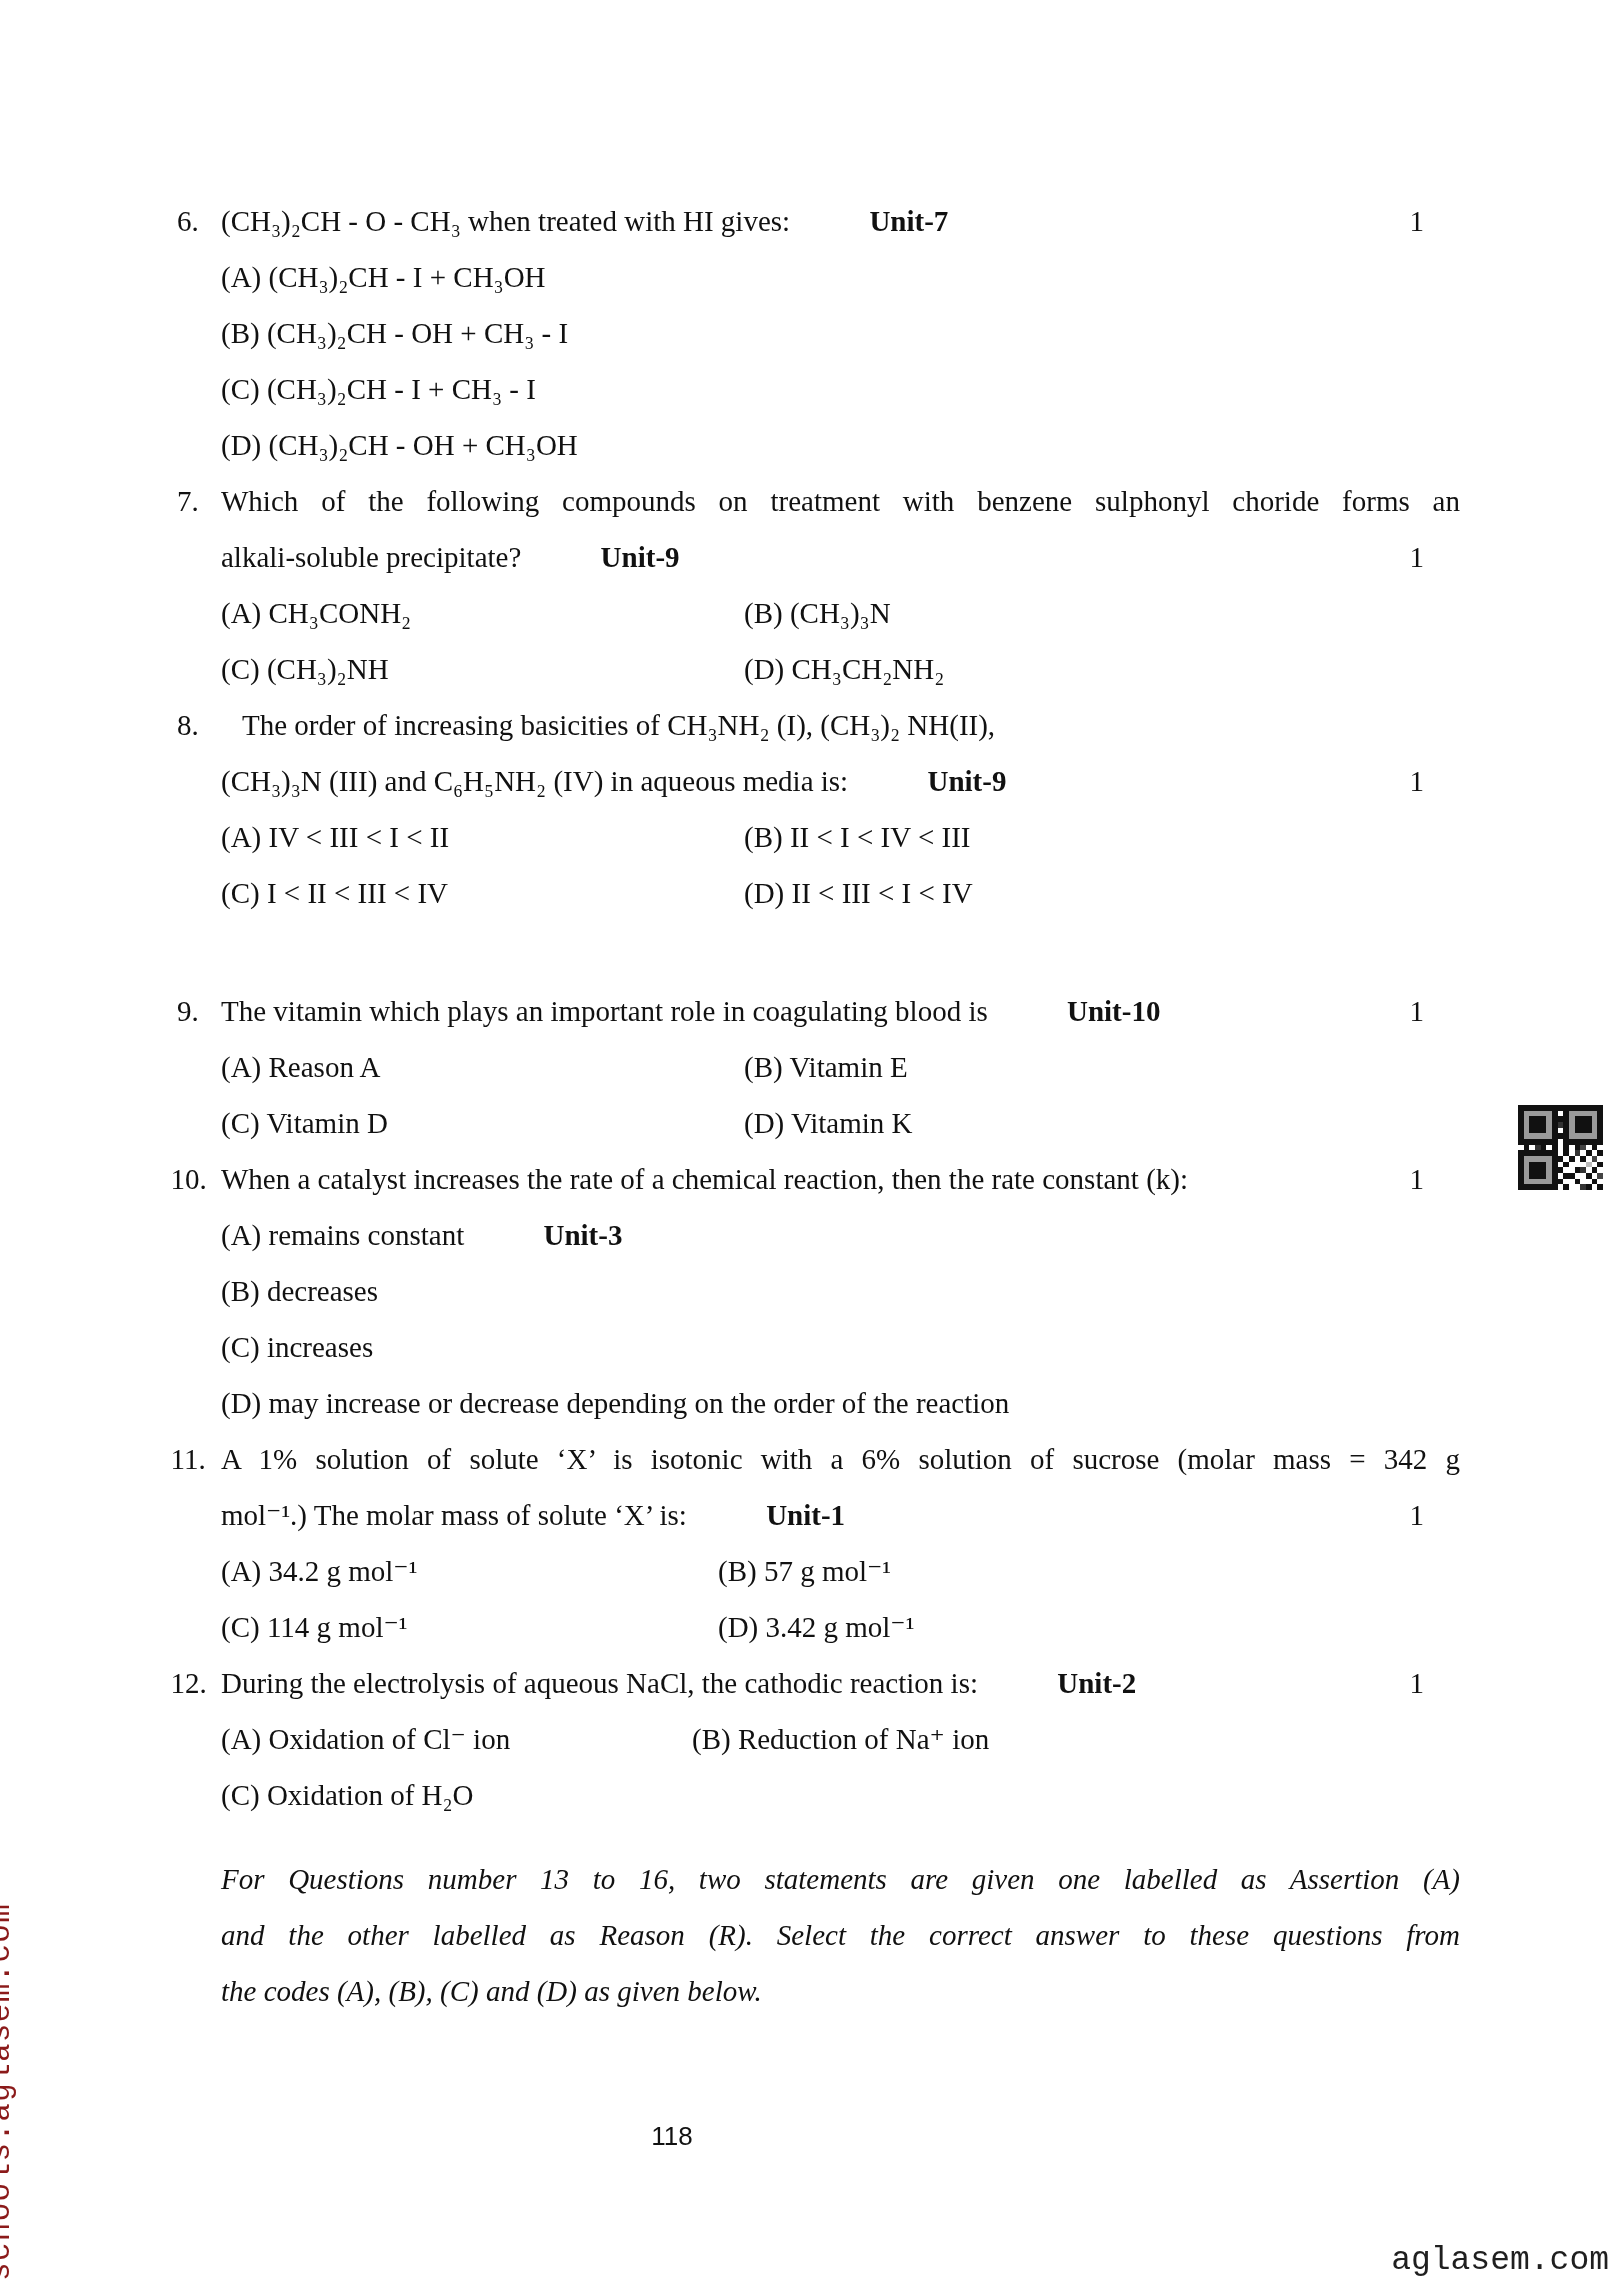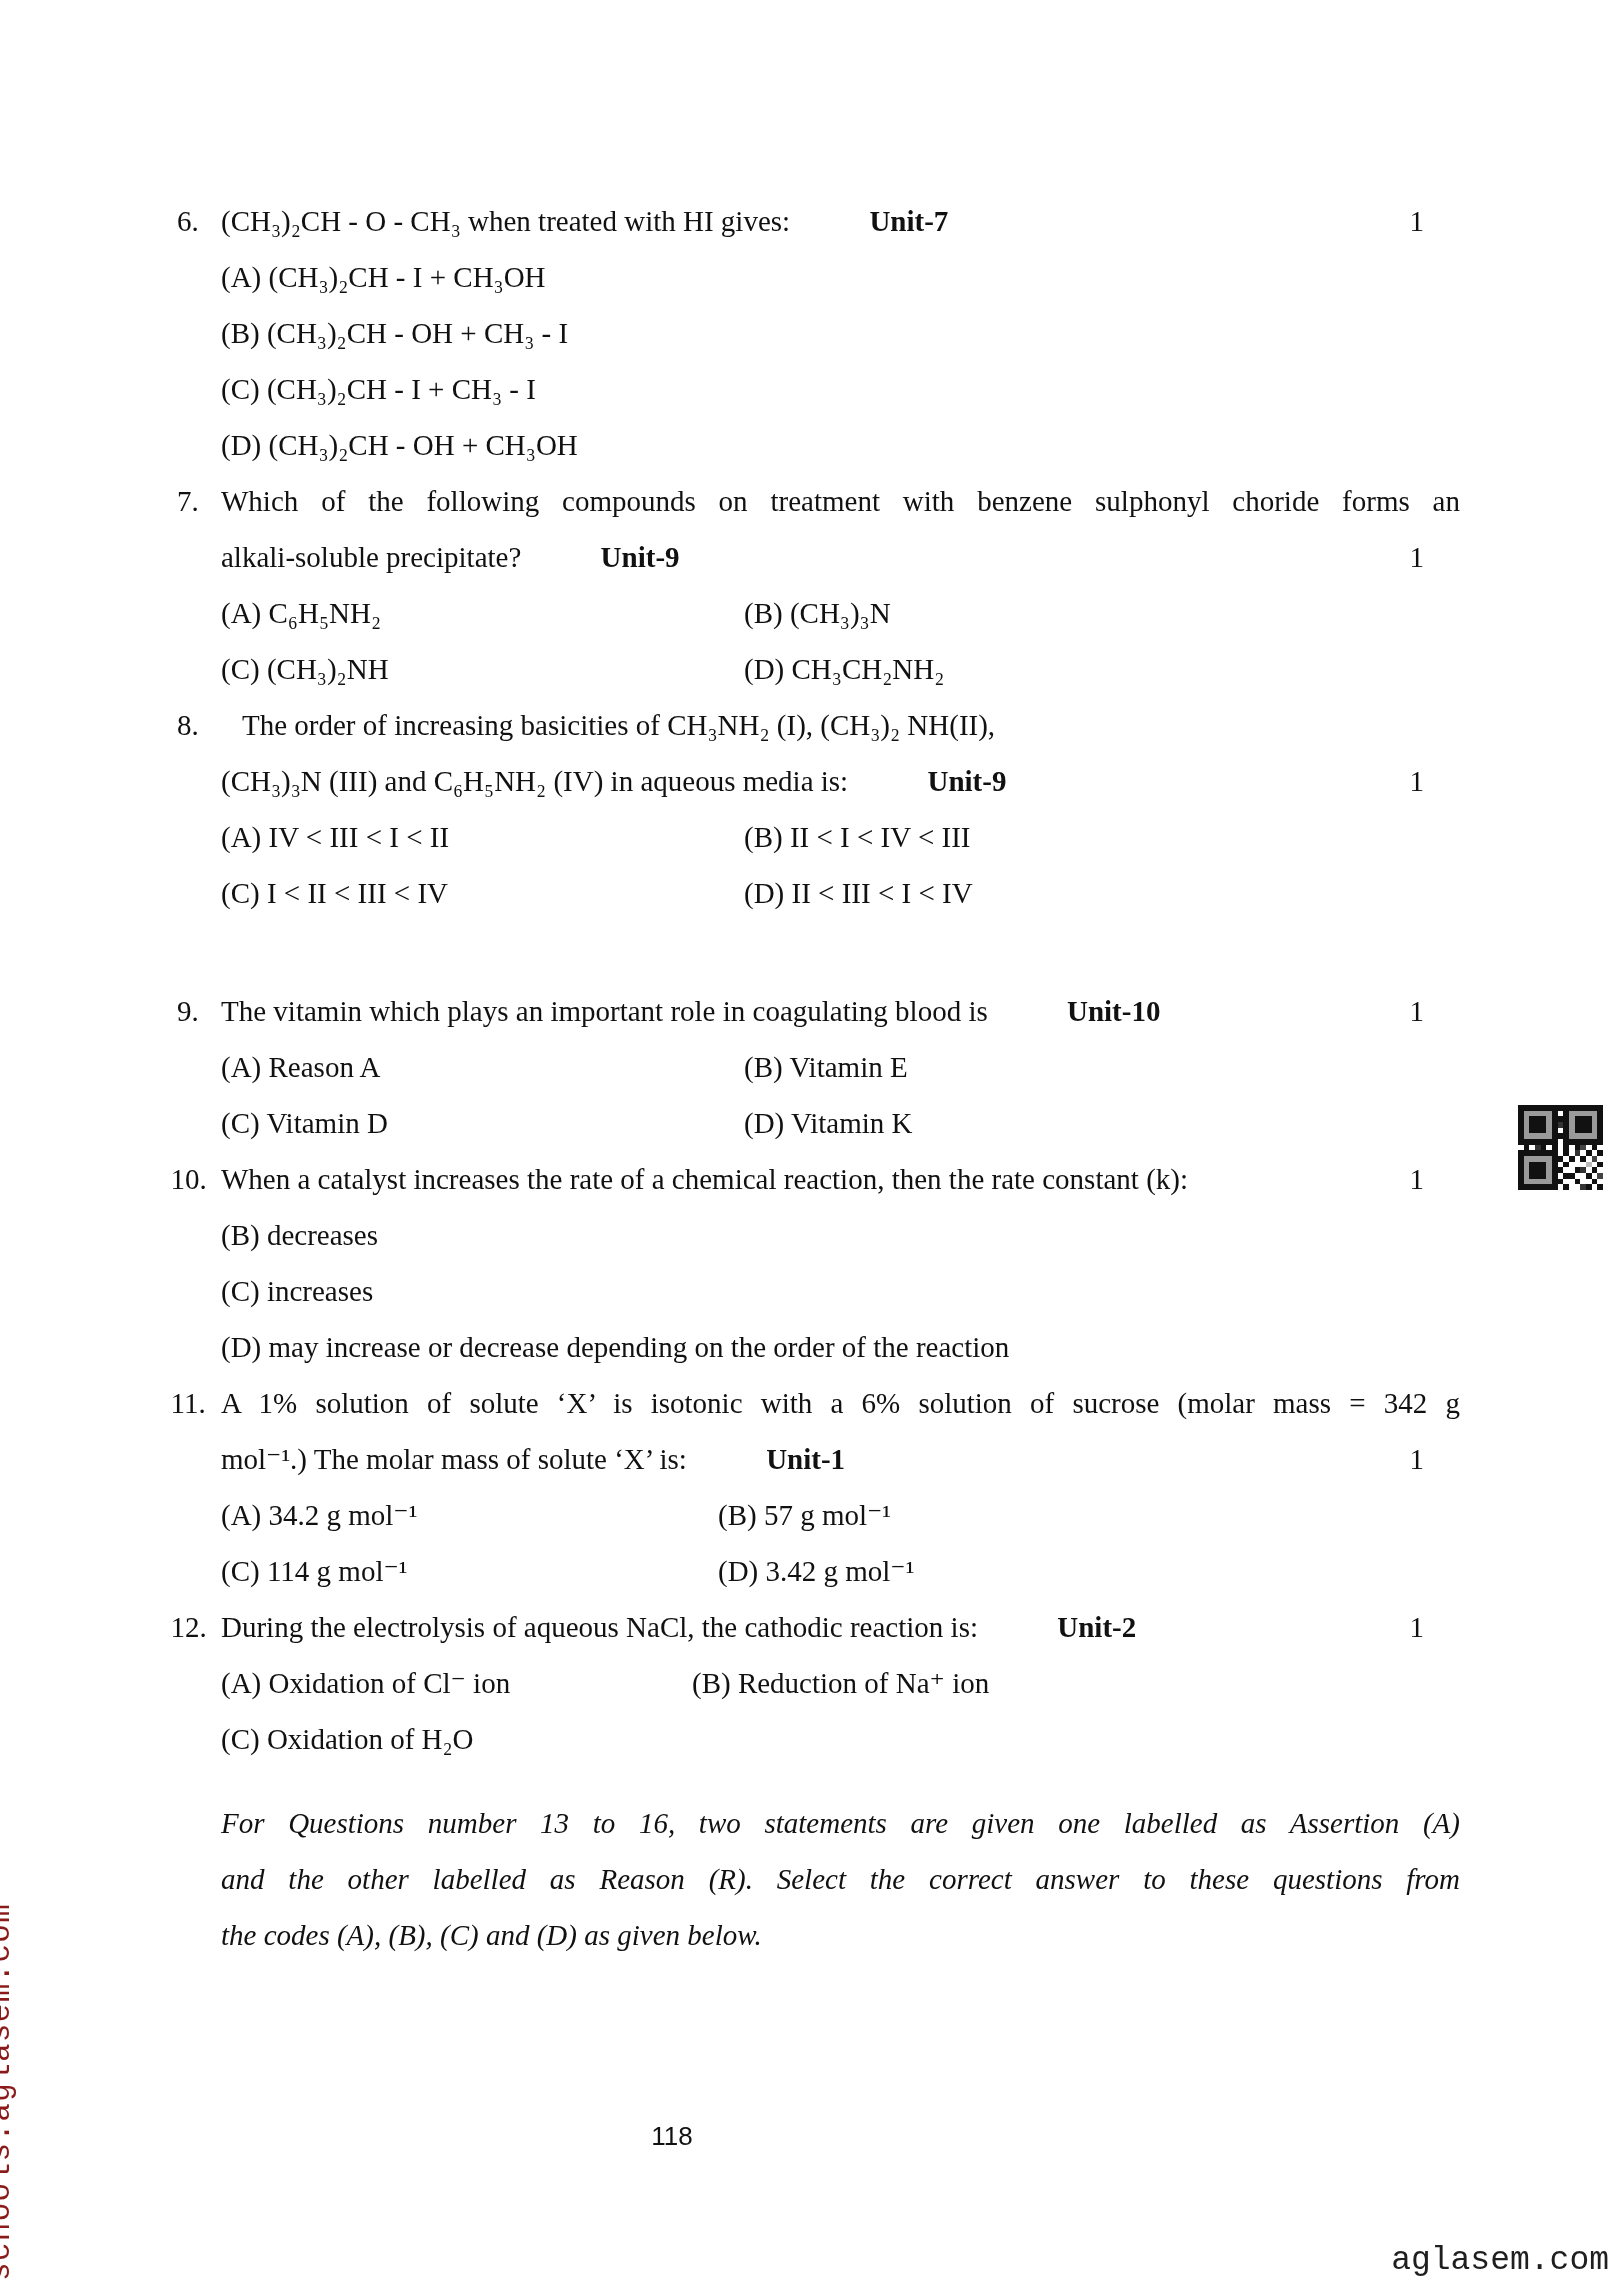--- a/index.html
+++ b/index.html
@@ -69,21 +69,21 @@
       <div class="qrow">
         <span class="qnum">7.</span>
         <div class="qt-just">Which of the following compounds on treatment with benzene sulphonyl choride forms an</div>
       </div>
       <div class="qrow">
         <span>alkali-soluble precipitate?</span>
         <b class="unit">Unit-9</b>
         <span class="marks">1</span>
       </div>
       <div class="optgrid">
-        <div>(A) C₆H₅NH₂</div>
+        <div>(A) CH₃CONH₂</div>
         <div>(B) (CH₃)₃N</div>
         <div>(C) (CH₃)₂NH</div>
         <div>(D) CH₃CH₂NH₂</div>
       </div>
     </section>
 
     <section>
       <div class="qrow">
         <span class="qnum">8.</span>
         <span class="qt-gap">The order of increasing basicities of CH₃NH₂ (I), (CH₃)₂ NH(II),</span>
@@ -114,20 +114,24 @@
         <div>(C) Vitamin D</div>
         <div>(D) Vitamin K</div>
       </div>
     </section>
 
     <section>
       <div class="qrow">
         <span class="qnum wide">10.</span>
         <span>When a catalyst increases the rate of a chemical reaction, then the rate constant (k):</span>
         <span class="marks">1</span>
+      </div>
+      <div class="opt">
+        <span>(A) remains constant</span>
+        <b class="unit">Unit-3</b>
       </div>
       <div class="opt">(B) decreases</div>
       <div class="opt">(C) increases</div>
       <div class="opt">(D) may increase or decrease depending on the order of the reaction</div>
     </section>
 
     <section>
       <div class="qrow">
         <span class="qnum wide">11.</span>
         <div class="qt-just">A 1% solution of solute ‘X’ is isotonic with a 6% solution of sucrose (molar mass = 342 g</div>

